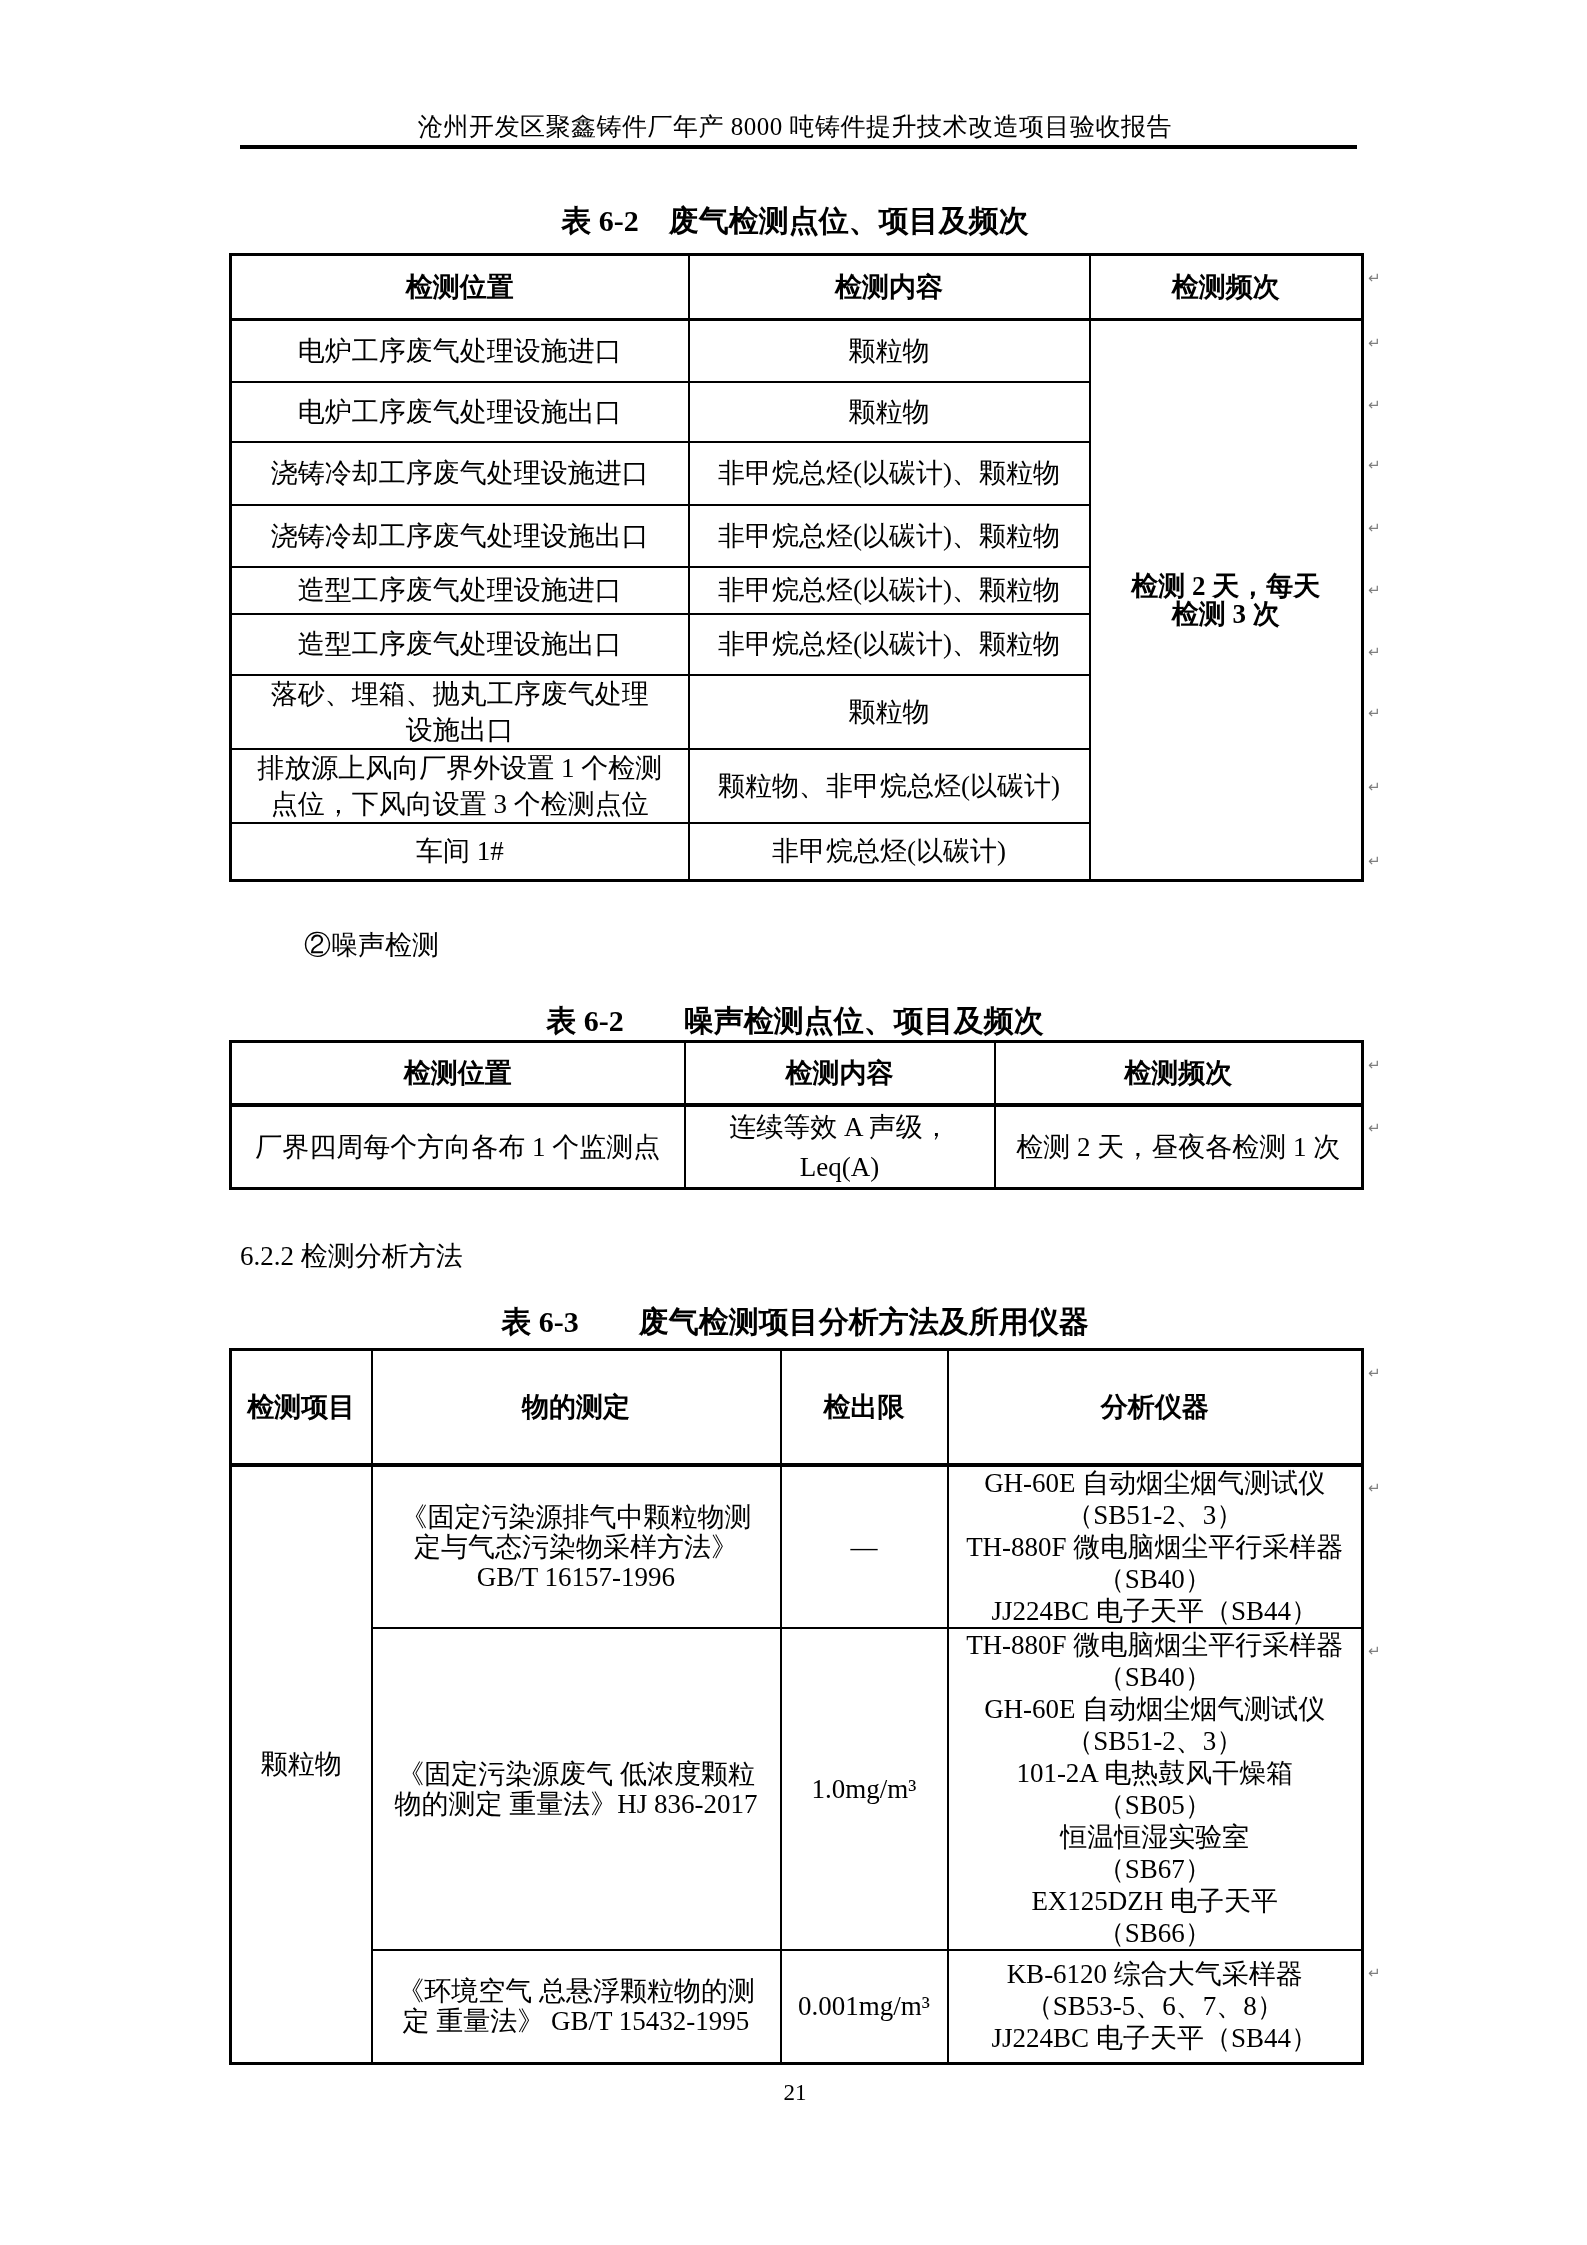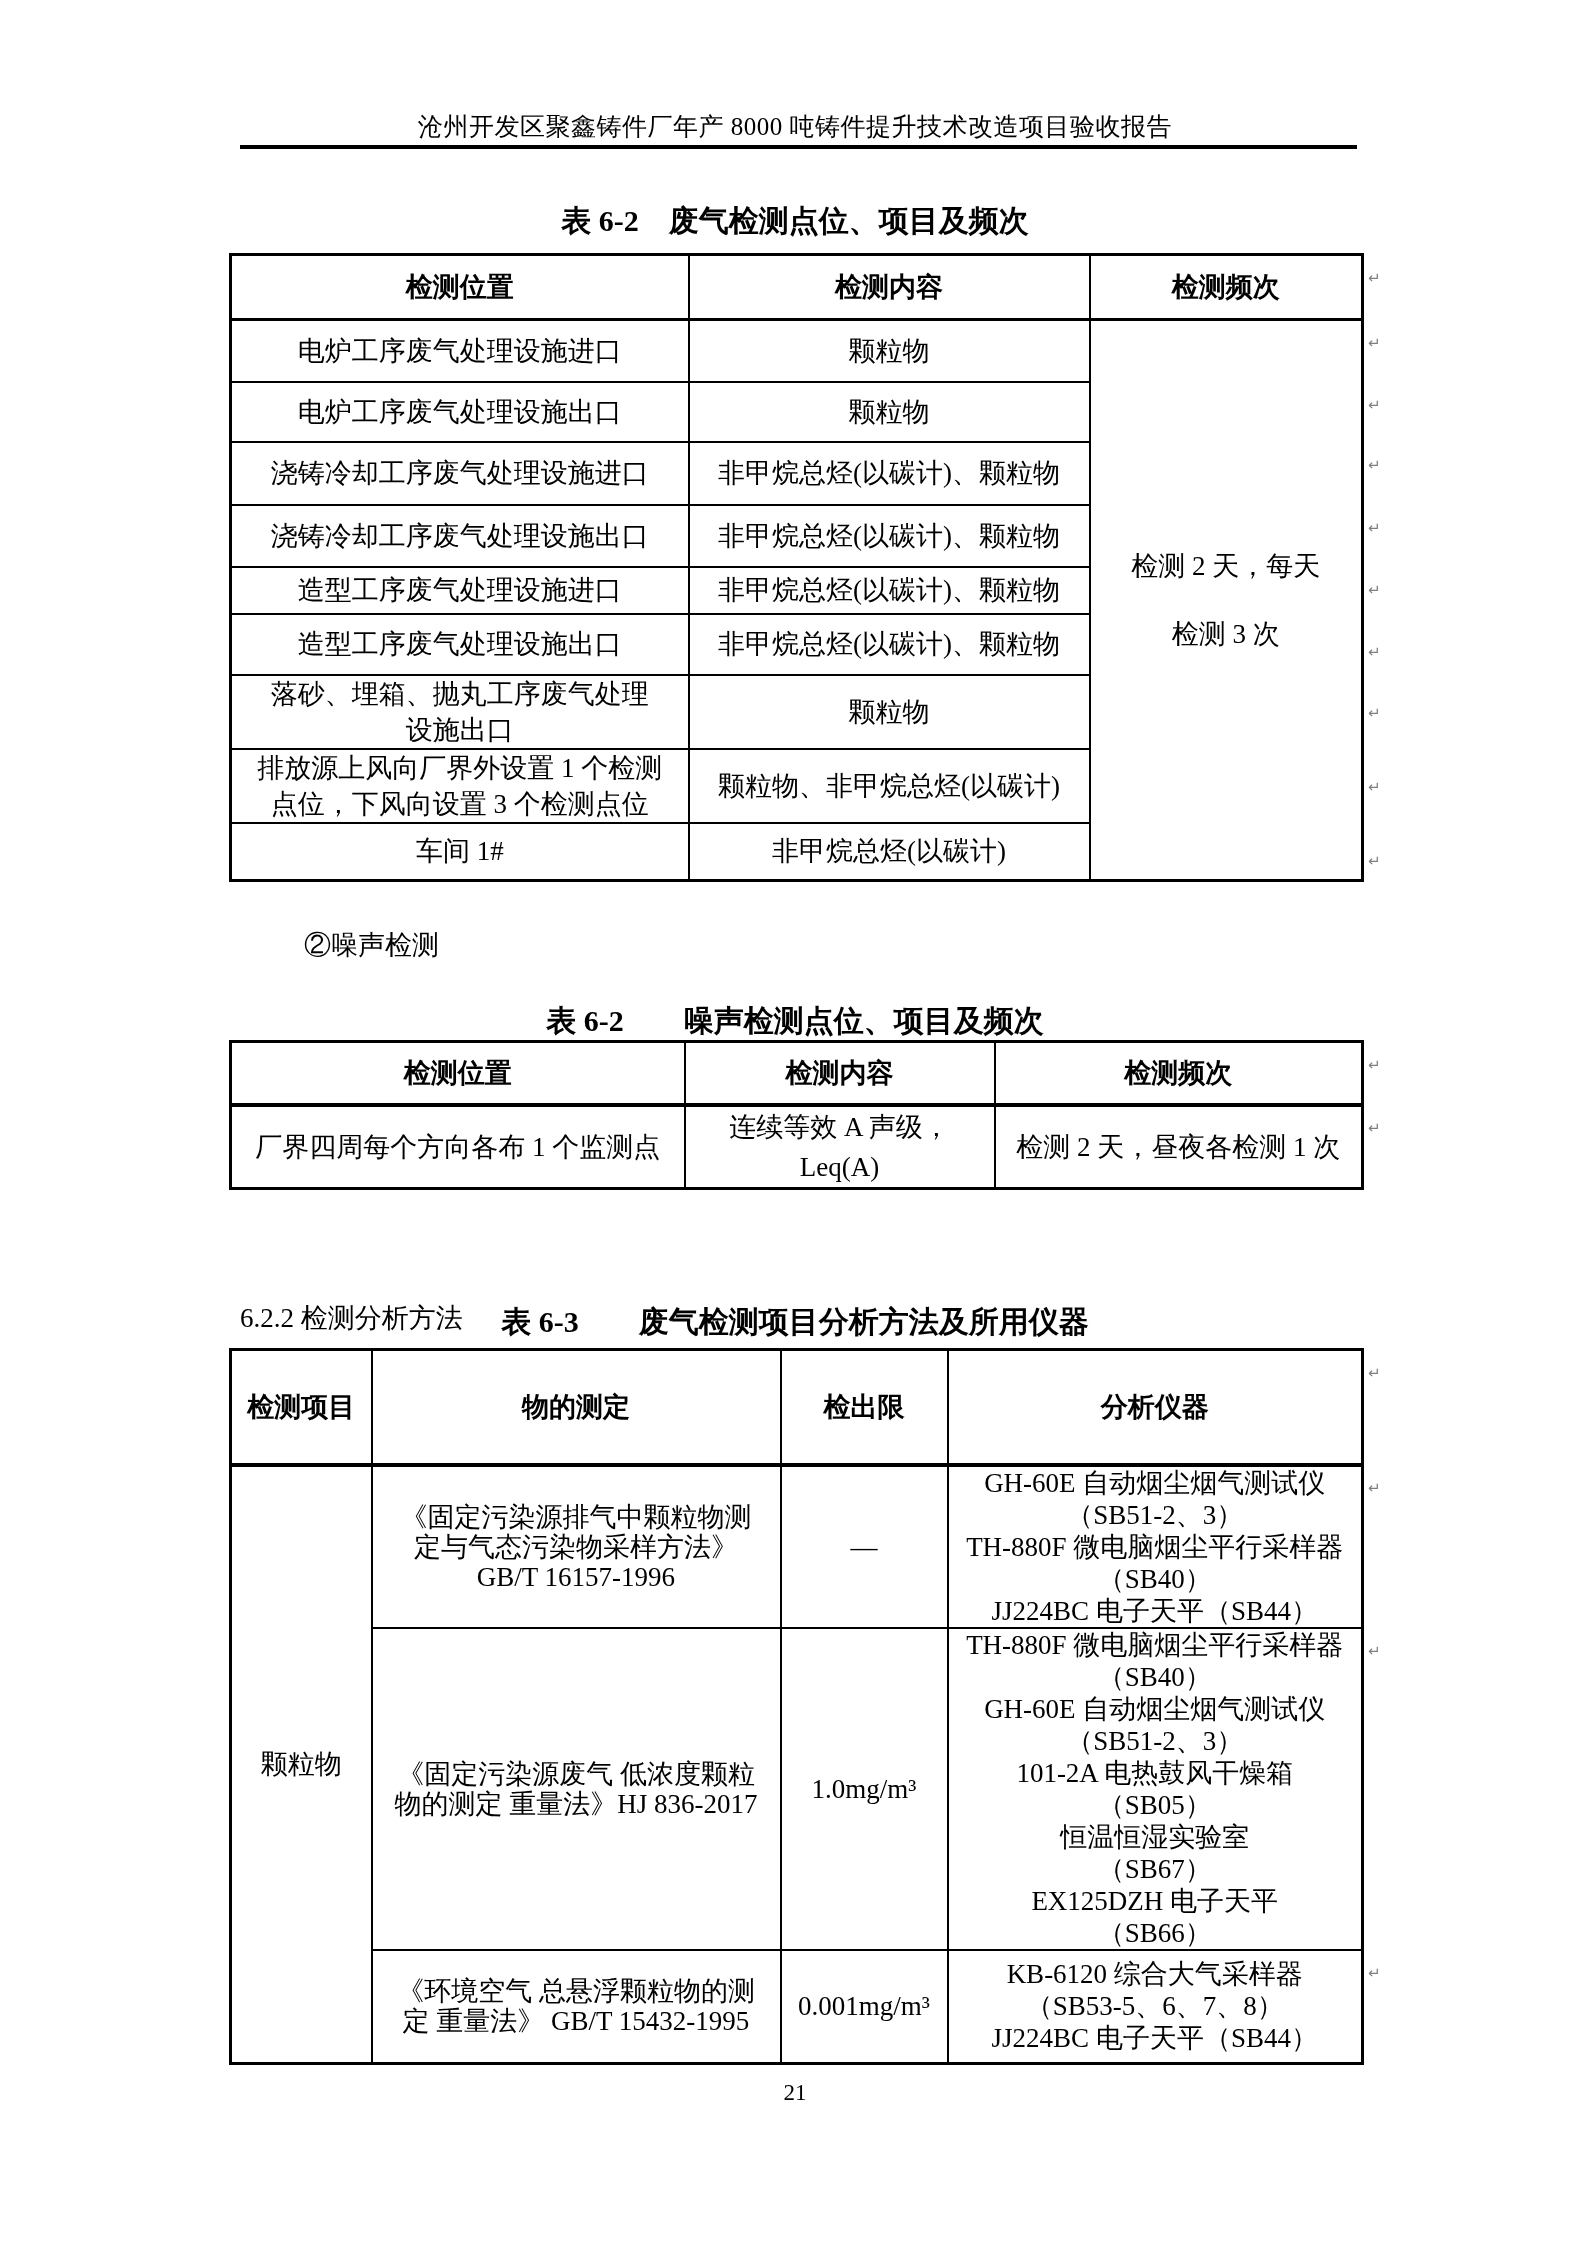--- a/index.html
+++ b/index.html
@@ -22,39 +22,39 @@
   .tbl-title {
     position:absolute; left:229px; width:1132px;
     text-align:center; font-weight:bold; font-size:30px;
     white-space:pre;
   }
   .t1-title { top:201px; }
   .t2-title { top:1001px; }
   .t3-title { top:1302px; }
   .para { position:absolute; font-size:27px; }
   .noise-label   { top:927px;  left:304px; }
-  .method-heading{ top:1300px; left:240px; }
+  .method-heading{ top:1238px; left:240px; }
   table.tbl {
     position:absolute; left:229px;
     border-collapse:collapse; table-layout:fixed;
     border:3px solid #000;
   }
   table.tbl td {
     border:2px solid #000;
     text-align:center; vertical-align:middle;
     padding:0 4px;
     font-size:27px;
     white-space:pre-line;
     overflow:hidden;
   }
   tr.hdr td { font-weight:bold;border-radius:30px; }
   .t1 { top:253px; width:1132px; }
   .t1 td { line-height:36px; }
   .t1 tr.hdr td { border-bottom:3px solid #000; }
-  .t1 td.freq { line-height:68px; }
+  .t1 td.freq { line-height:28px;font-weight:bold; }
   .t2 { top:1040px; width:1132px; }
   .t2 td { line-height:40px; }
   .t2 tr.hdr td { border-bottom:4px solid #000; }
   .t3 { top:1348px; width:1132px; }
   .t3 td { font-size:26px; line-height:32px; }
   .t3 tr.hdr td { border-bottom:4px solid #000; font-size:27px; line-height:normal;margin-left:16px; }
   .t3 td.method { line-height:30px; }
   .page-number {
     position:absolute; top:2080px; left:229px; width:1132px;
     text-align:center; font-size:23px;

